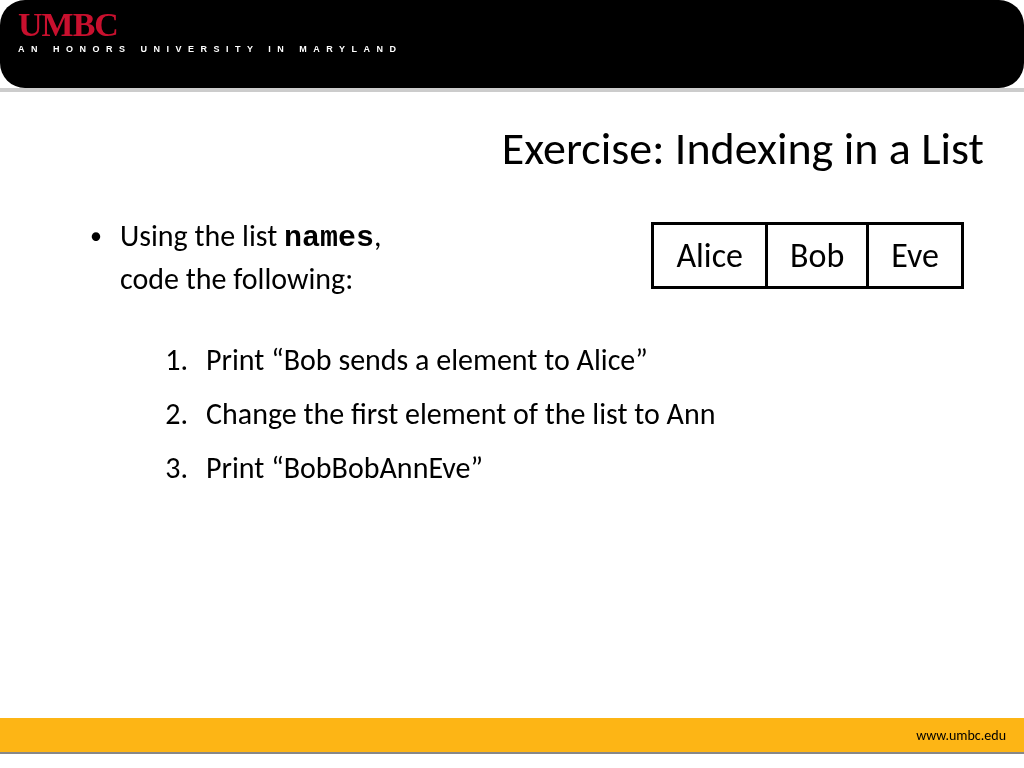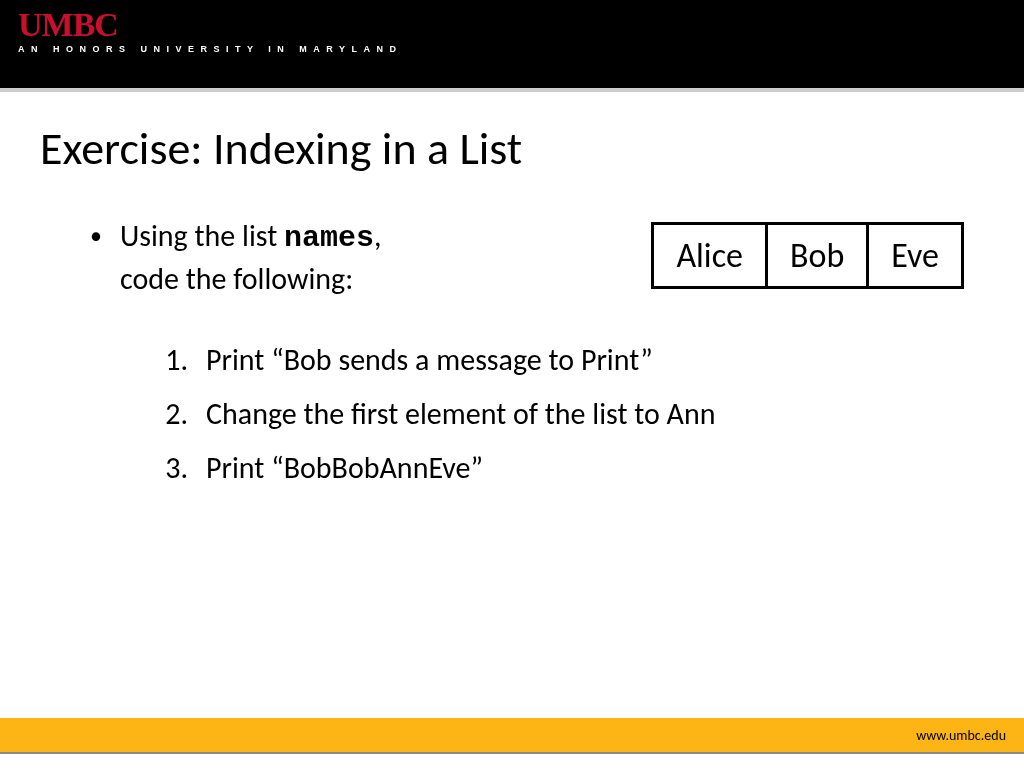--- a/index.html
+++ b/index.html
@@ -9,20 +9,21 @@
     font-family: Calibri, Arial, sans-serif;
     background: #ffffff;
     position: relative;
     overflow: hidden;
   }
   .header {
     width: 100%;
     height: 88px;
     background: #000000;
     padding: 8px 18px 0 18px;
+    border-radius: 25px;
   }
   .logo {
     display: flex;
     flex-direction: column;
   }
   .logo-main {
     font-family: Georgia, 'Times New Roman', serif;
     font-size: 34px;
     font-weight: bold;
     color: #c8102e;
@@ -47,21 +48,21 @@
   }
   .content {
     position: absolute;
     top: 92px;
     left: 0;
     right: 0;
     bottom: 38px;
     padding: 28px 40px 0 40px;
   }
   .slide-title {
-    text-align: left;
+    text-align: right;
     font-size: 46px;
     font-weight: normal;
     color: #000000;
     margin-bottom: 40px;
   }
   .top-row {
     display: flex;
     align-items: flex-start;
     gap: 24px;
     margin-bottom: 40px;
@@ -174,21 +175,21 @@
           <td>Eve</td>
         </tr>
       </tbody>
         </table>
     </div>
   </div>
 
   <div class="numbered-list">
     <div class="num-item">
       <span class="num-label">1.</span>
-      <span>Print “Bob sends a message to Print”</span>
+      <span>Print “Bob sends a element to Alice”</span>
     </div>
     <div class="num-item">
       <span class="num-label">2.</span>
       <span>Change the first element of the list to Ann</span>
     </div>
     <div class="num-item">
       <span class="num-label">3.</span>
       <span>Print “BobBobAnnEve”</span>
     </div>
   </div>

